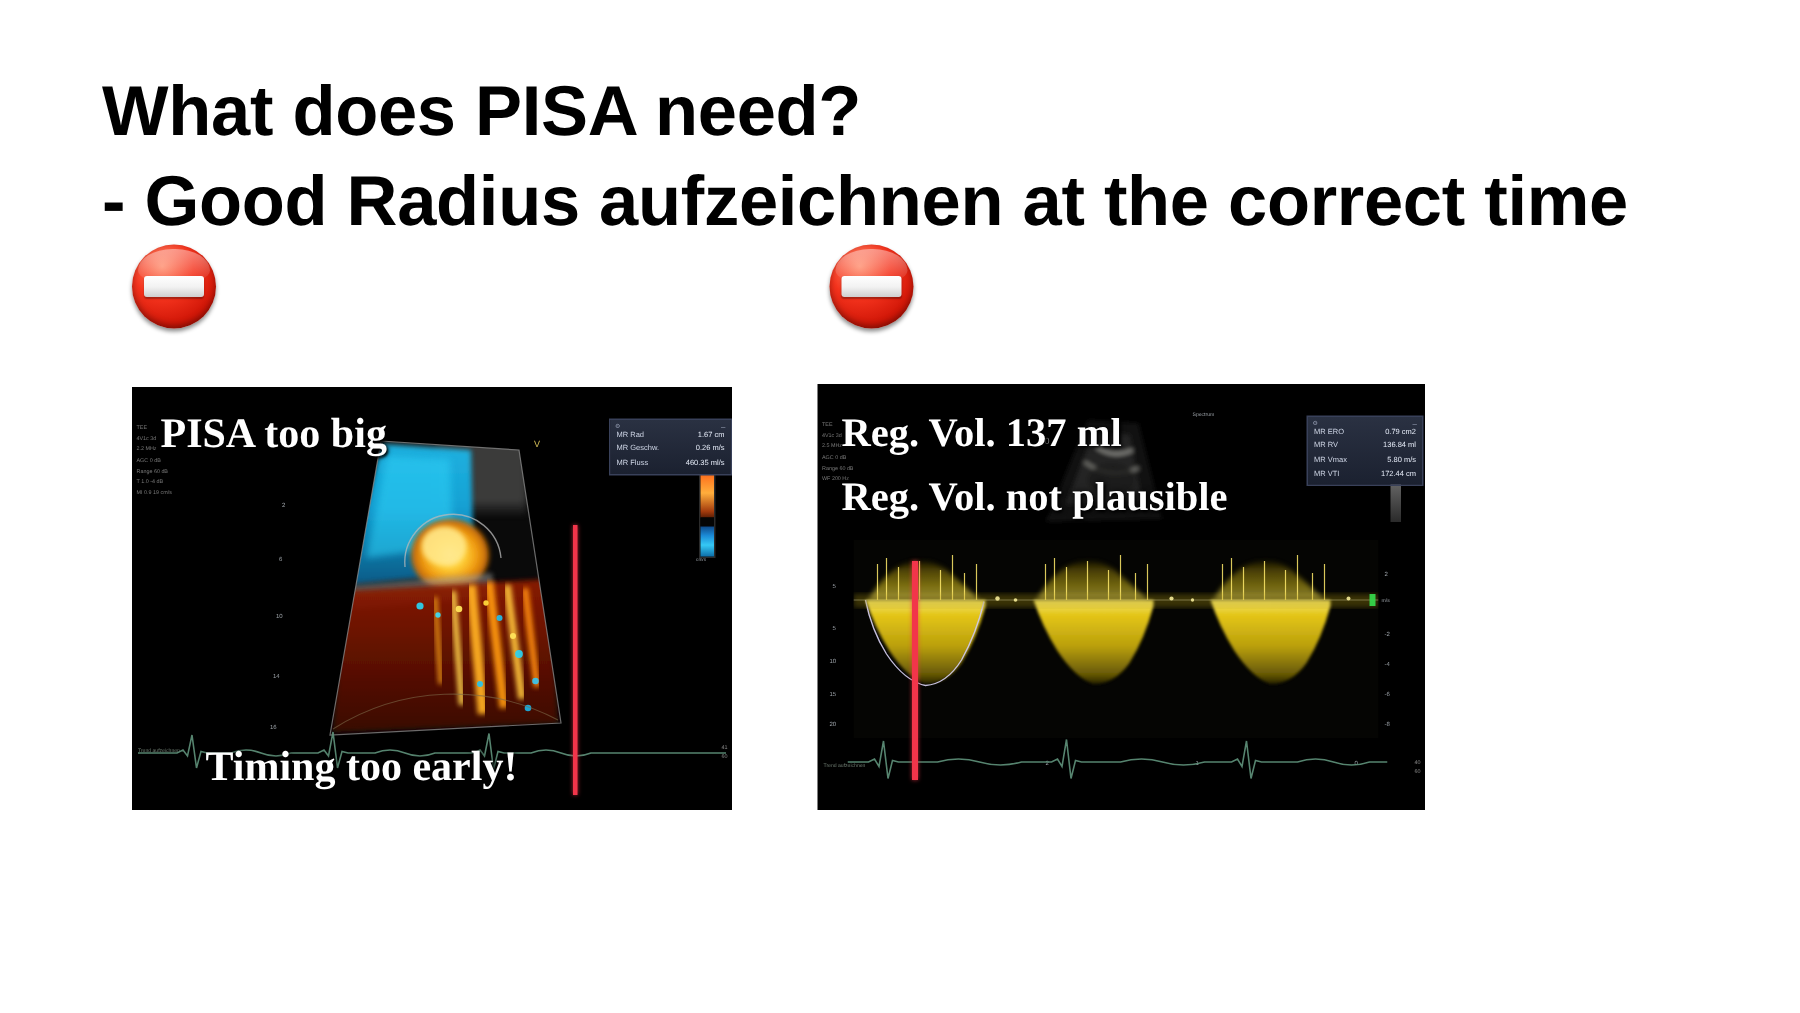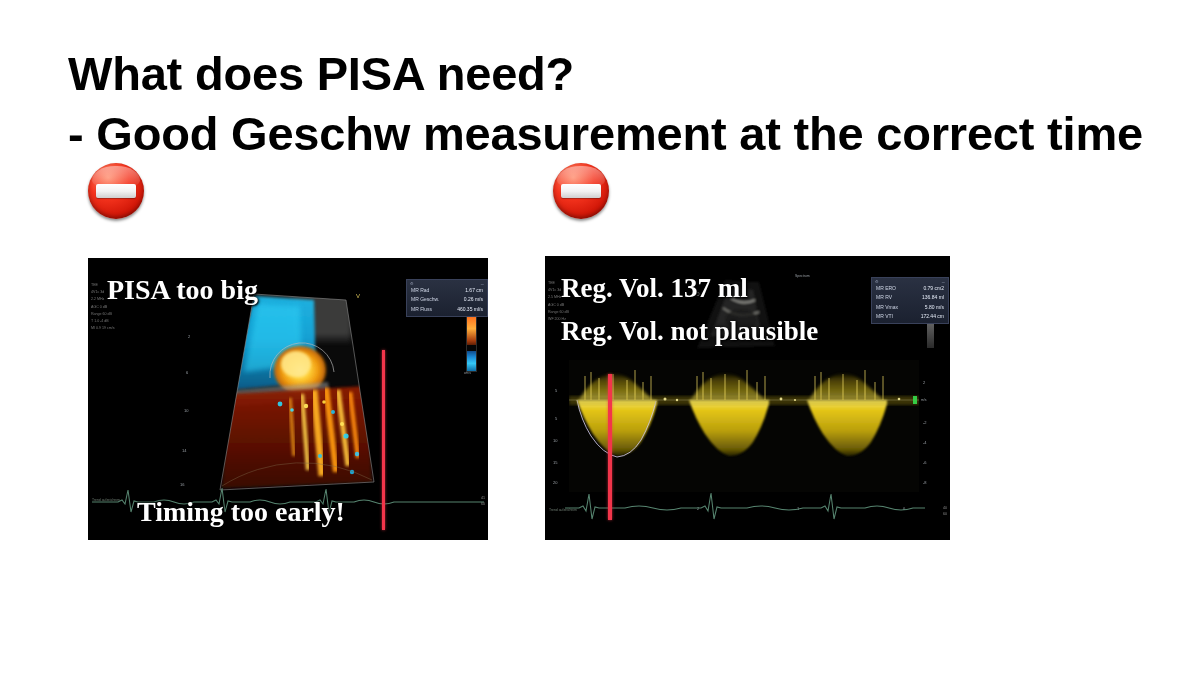--- a/index.html
+++ b/index.html
@@ -108,21 +108,21 @@
   .axis-tick{position:absolute;color:#9aa0a6;font-size:4px;
     font-family:"Liberation Sans",sans-serif;white-space:nowrap;z-index:28;}
 </style>
 </head>
 <body>
 
 <div class="slide">
 
   <div class="title-block">
     <div class="title-line">What does PISA need?</div>
-    <div class="title-line">- Good Geschw measurement at the correct time</div>
+    <div class="title-line">- Good Radius aufzeichnen at the correct time</div>
   </div>
 
   <div class="noentry" id="icon-left">
     <div class="noentry-bar"></div>
   </div>
   <div class="noentry" id="icon-right">
     <div class="noentry-bar"></div>
   </div>
 
   <div class="us-frame" id="us-left">

